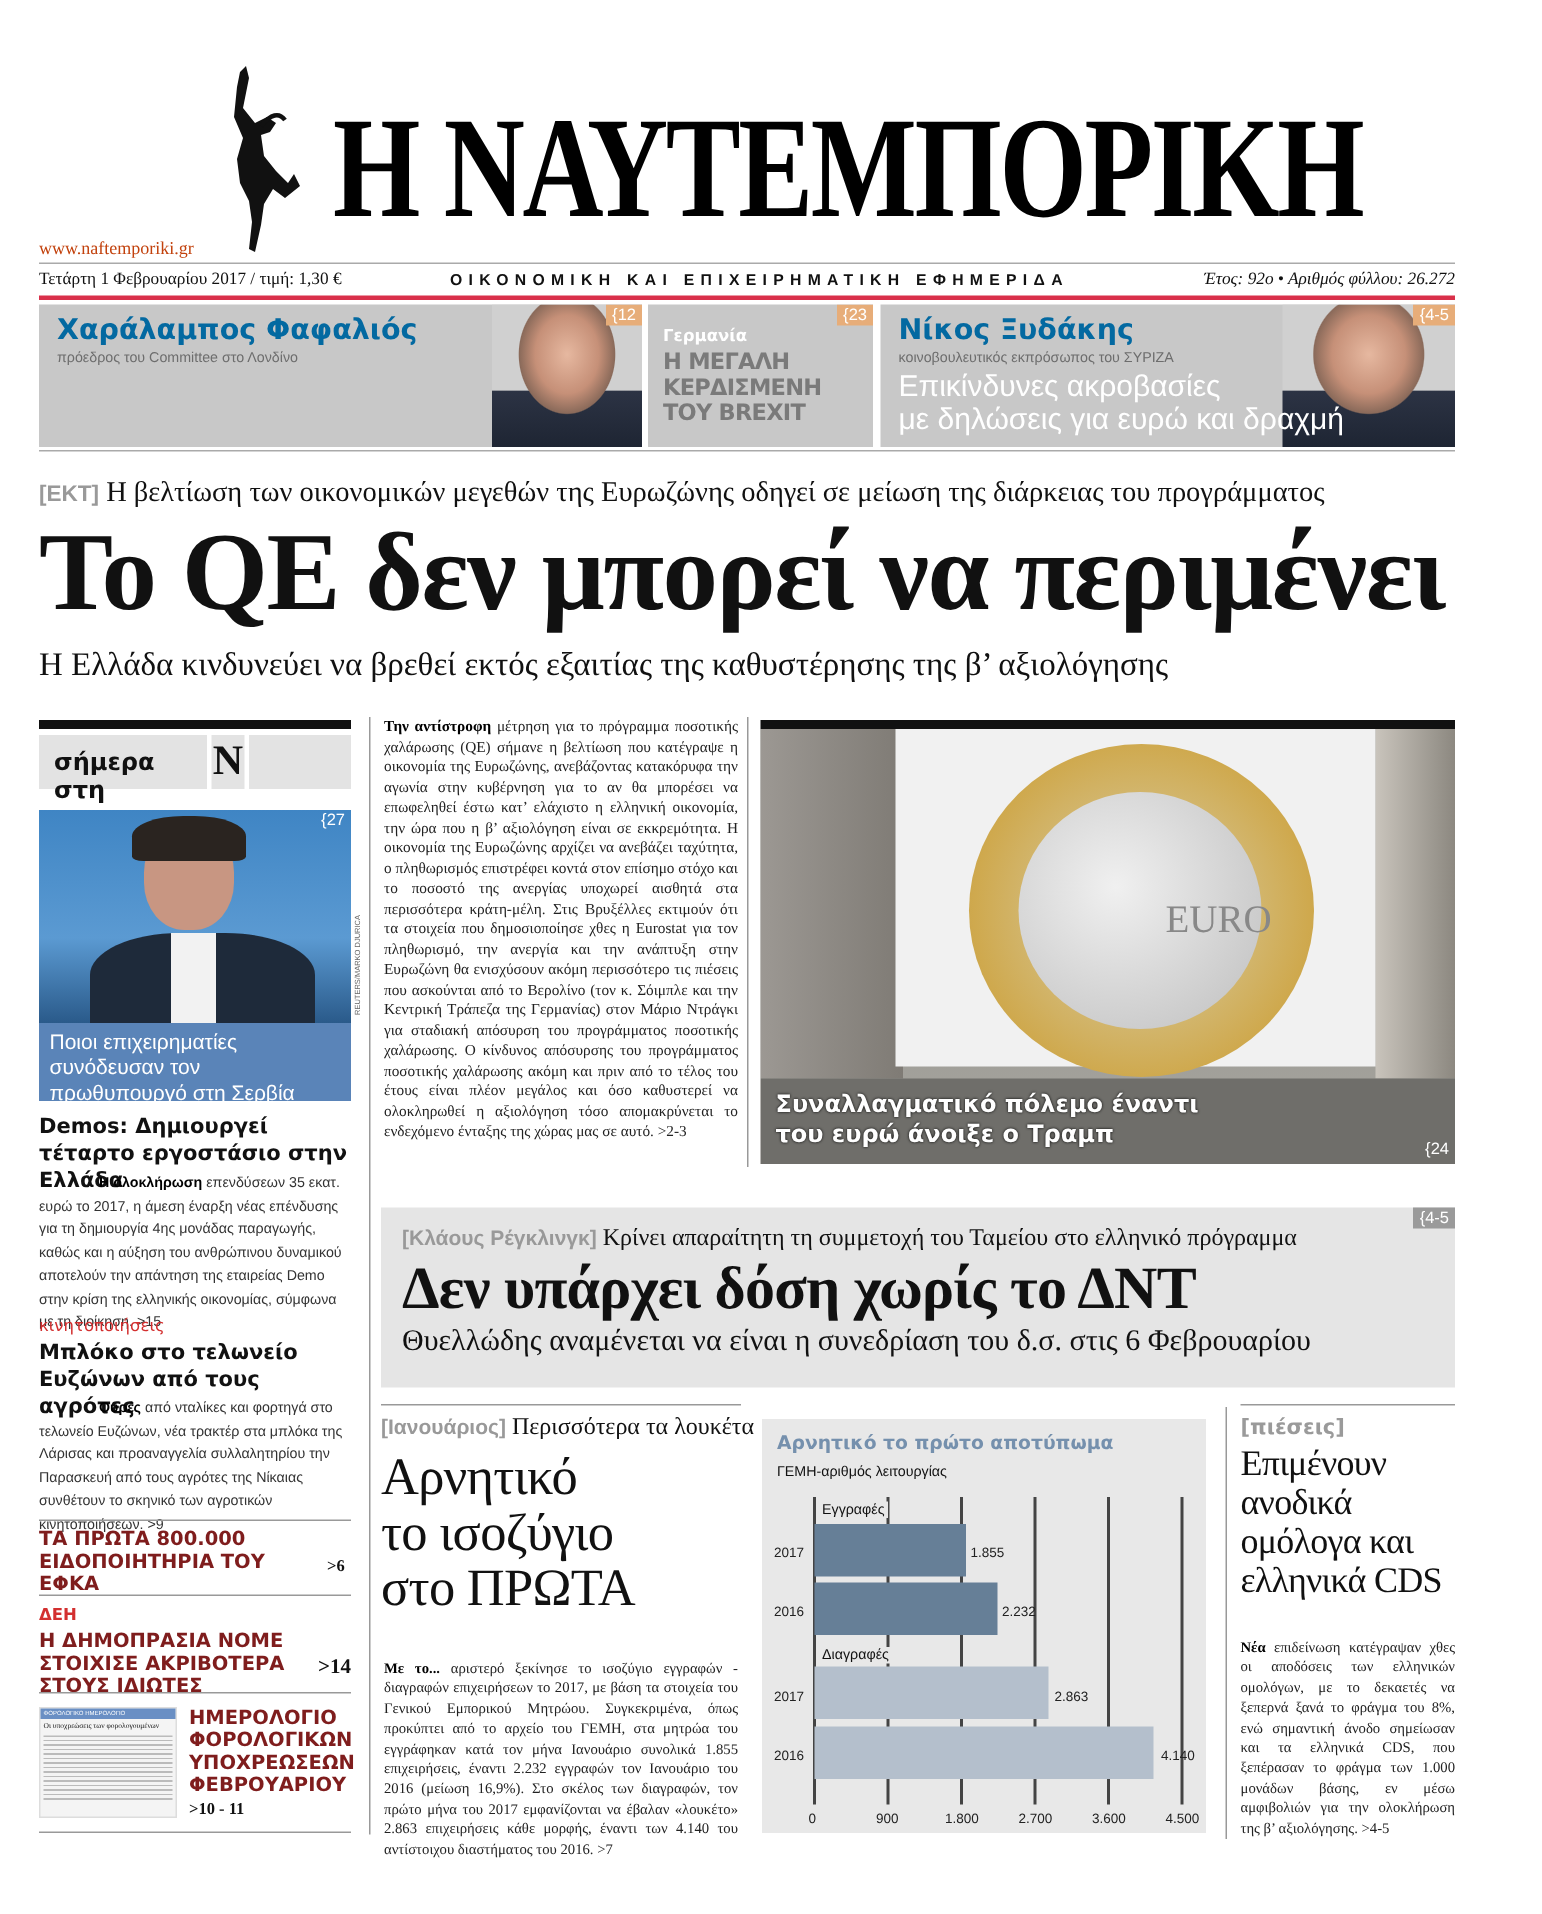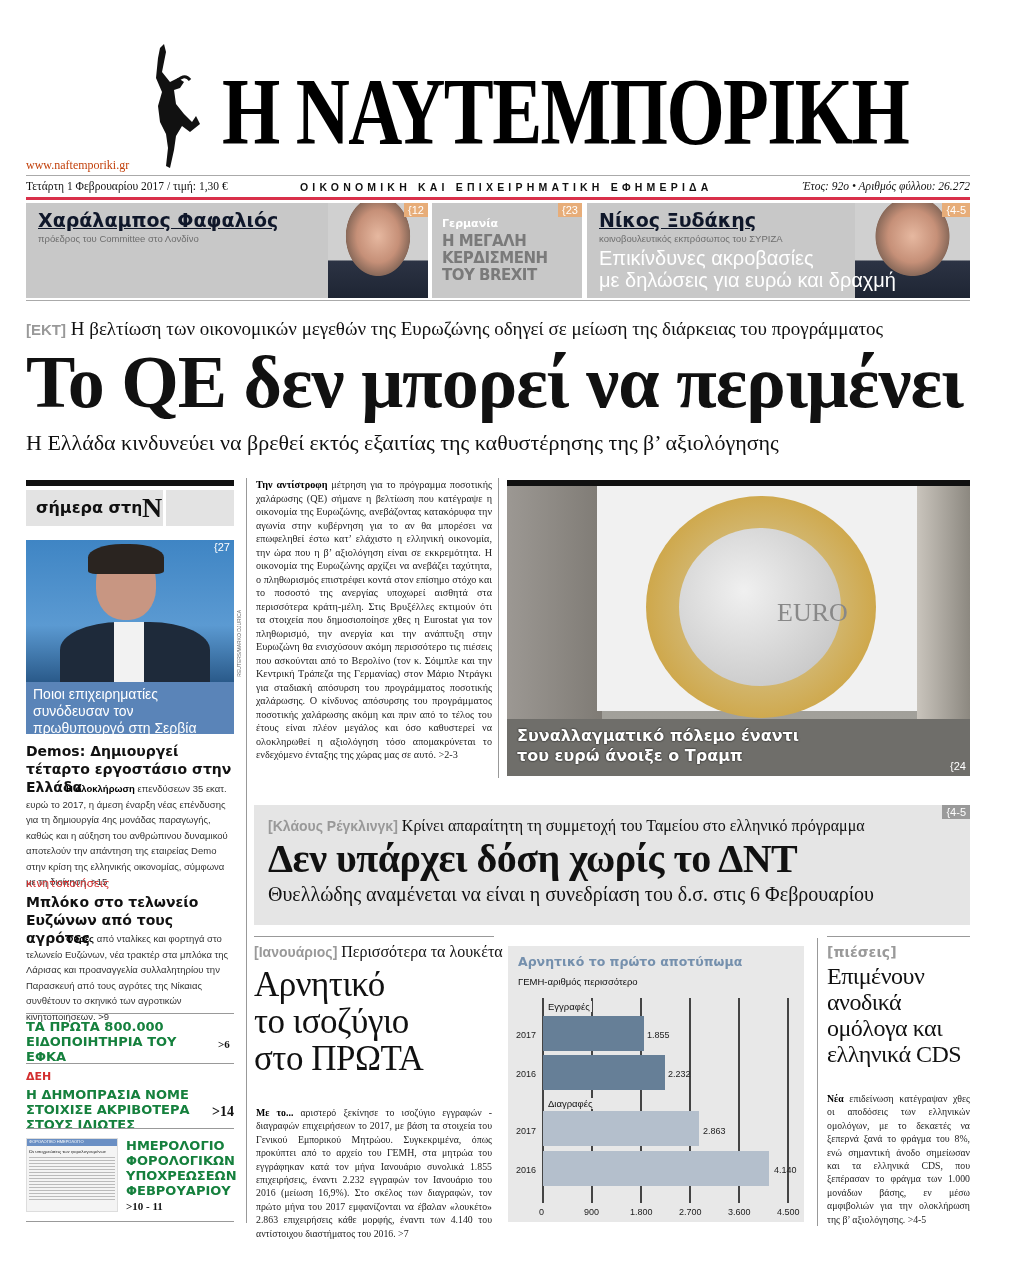--- a/index.html
+++ b/index.html
@@ -9,41 +9,41 @@
   .masthead-title { left: 222px; top: 64px; font-family: "Liberation Serif", serif; font-weight: bold; font-size: 96px; letter-spacing: -2px; transform: scaleX(0.78); transform-origin: left top; line-height: 1; color: #000; white-space: nowrap; }
   .hermes { left: 140px; top: 42px; width: 70px; height: 130px; }
   .site-url { left: 26px; top: 158px; font-size: 12px; color: #c2410c; font-family: "Liberation Serif", serif; }
   .rule-grey { left: 26px; width: 944px; height: 1px; background: #aaa; }
   .rule-red { left: 26px; width: 944px; height: 3px; background: #d9304a; }
   .dateline { left: 26px; top: 180px; font-size: 11.5px; font-family: "Liberation Serif", serif; }
   .tagline { left: 300px; top: 181px; font-size: 10.5px; font-weight: bold; letter-spacing: 4.2px; font-family: "Liberation Sans", sans-serif; text-align: right; }
   .issue { right: 58px; top: 180px; font-size: 11.5px; font-family: "Liberation Serif", serif; font-style: italic; }
   
   .teaser { top: 203px; height: 95px; background: #c8c8c8; overflow: hidden; }
-  .teaser .name { font-family: "DejaVu Sans", sans-serif; font-weight: bold; font-size: 19px; color: #0f172a; text-decoration: underline; }
+  .teaser .name { font-family: "DejaVu Sans", sans-serif; font-weight: bold; font-size: 19px; color: #0369a1; }
   .teaser .role { font-family: "Liberation Sans", sans-serif; font-size: 9.5px; color: #6d6d6d; }
   .teaser .quote { font-family: "Liberation Sans", sans-serif; font-size: 20px; color: #fff; line-height: 22px; }
   .pagetag { background: #e7ad79; color: #fff; font-family: "Liberation Sans", sans-serif; font-size: 11px; padding: 1px 4px; }
   .portrait { background: radial-gradient(ellipse at 50% 35%, #e6b8a0 0%, #c69078 30%, #8a6a5a 45%, transparent 46%), linear-gradient(180deg, #d0d0d0 0%, #d0d0d0 60%, #2c3344 61%, #1e2533 100%); }
   
   .kicker-main { left: 26px; top: 318px; font-family: "Liberation Serif", serif; font-size: 19px; white-space: nowrap; }
   .kicker-tag { color: #999; font-family: "Liberation Sans", sans-serif; font-weight: bold; font-size: 15px; }
   .hl-main { left: 26px; top: 345px; font-family: "Liberation Serif", serif; font-weight: bold; font-size: 74px; letter-spacing: -1px; white-space: nowrap; line-height: 1; }
   .sub-main { left: 26px; top: 430px; font-family: "Liberation Serif", serif; font-size: 22px; white-space: nowrap; }
   
   .left-col { left: 26px; width: 208px; }
   .black-bar { height: 6px; background: #111; }
   .today-box { background: #e3e3e3; font-family: "DejaVu Sans", sans-serif; font-weight: bold; font-size: 16px; }
   .photo-blue { background: linear-gradient(180deg, #3f85c4 0%, #5b9ad2 60%, #2a5a8a 100%); overflow: hidden; }
   .caption-blue { background: #5a84b8; color: #fff; font-family: "Liberation Sans", sans-serif; font-size: 14px; line-height: 17px; padding: 4px 7px; }
   .side-hl { font-family: "DejaVu Sans", sans-serif; font-weight: bold; font-size: 14px; line-height: 18px; }
   .side-body { font-family: "Liberation Sans", sans-serif; font-size: 9.5px; line-height: 15.5px; color: #333; }
   .side-body b { color: #000; padding-left: 40px; }
   .red-label { color: #d32f2f; font-family: "DejaVu Sans", sans-serif; font-size: 11px; }
-  .grey-caps { font-family: "DejaVu Sans", sans-serif; font-weight: bold; font-size: 13px; color: #15803d; line-height: 15px; }
+  .grey-caps { font-family: "DejaVu Sans", sans-serif; font-weight: bold; font-size: 13px; color: #7f1d1d; line-height: 15px; }
   .hr { height: 1px; background: #999; }
   .vr { width: 1px; background: #999; }
   
   .body-serif { font-family: "Liberation Serif", serif; font-size: 10.2px; line-height: 13.5px; text-align: justify; color: #222; }
   .body-serif b { color: #000; }
   
   .euro-photo { left: 507px; top: 486px; width: 463px; height: 290px; background: linear-gradient(180deg,#8a8a84 0%,#a8a6a0 100%); overflow: hidden; }
   .euro-photo .wall { left: 90px; top: 0; width: 320px; height: 225px; background: #f1f1f1; }
   .euro-photo .coin-outer { left: 139px; top: 10px; width: 230px; height: 222px; border-radius: 50%; background: radial-gradient(circle, #d9d2b2 0%, #cfa94e 70%, #b8923e 100%); }
   .euro-photo .coin-inner { left: 172px; top: 42px; width: 162px; height: 158px; border-radius: 50%; background: radial-gradient(circle at 40% 40%, #f0f0f0 0%, #c8c8c8 80%, #b0b0b0 100%); }
@@ -140,21 +140,21 @@
   <div class="abs ground"></div>
   <div class="abs euro-caption">
     <div>Συναλλαγματικό πόλεμο έναντι</div>
       <div>του ευρώ άνοιξε ο Τραμπ</div>
   </div>
   <div class="abs euro-tag">{24</div>
 </div>
 
 <div class="abs left-col black-bar" style="top:480px"></div>
 <div class="abs" style="left:26px;top:490px;width:112px;height:36px">
-  <div class="today-box" style="position:absolute;left:0;top:0;width:132px;height:36px;padding:8px 0 0 10px">σήμερα στη</div>
+  <div class="today-box" style="position:absolute;left:0;top:0;width:112px;height:36px;padding:8px 0 0 10px">σήμερα στη</div>
 </div>
 <div class="abs today-box" style="left:141px;top:490px;width:22px;height:36px;font-family:'Liberation Serif',serif;font-size:28px;text-align:center;line-height:36px">N</div>
 <div class="abs today-box" style="left:166px;top:490px;width:68px;height:36px"></div>
 
 <div class="abs photo-blue" style="left:26px;top:540px;width:208px;height:142px">
   <div class="abs" style="left:70px;top:10px;width:60px;height:70px;border-radius:45%;background:#c89682"></div>
   <div class="abs" style="left:62px;top:4px;width:76px;height:30px;border-radius:45% 45% 10% 10%;background:#2a2420"></div>
   <div class="abs" style="left:34px;top:82px;width:150px;height:70px;border-radius:40% 40% 0 0;background:#1e2a3a"></div>
   <div class="abs" style="left:88px;top:82px;width:30px;height:60px;background:#f2f2f2"></div>
   <div class="abs pagetag" style="right:0;top:0;background:transparent">{27</div>
@@ -213,21 +213,21 @@
   <div>Αρνητικό</div>
     <div>το ισοζύγιο</div>
     <div>στο ΠΡΩΤΑ</div>
 </div>
 <div class="abs body-serif" style="left:256px;top:1106px;width:236px;font-size:9.8px;line-height:13.4px">
   <b>Με το...</b><span> αριστερό ξεκίνησε το ισοζύγιο εγγραφών - διαγραφών επιχειρήσεων το 2017, με βάση τα στοιχεία του Γενικού Εμπορικού Μητρώου. Συγκεκριμένα, όπως προκύπτει από το αρχείο του ΓΕΜΗ, στα μητρώα του εγγράφηκαν κατά τον μήνα Ιανουάριο συνολικά 1.855 επιχειρήσεις, έναντι 2.232 εγγραφών τον Ιανουάριο του 2016 (μείωση 16,9%). Στο σκέλος των διαγραφών, τον πρώτο μήνα του 2017 εμφανίζονται να έβαλαν «λουκέτο» 2.863 επιχειρήσεις κάθε μορφής, έναντι των 4.140 του αντίστοιχου διαστήματος του 2016. &gt;7</span>
 </div>
 
 <div class="abs chart">
   <div class="abs ctitle">Αρνητικό το πρώτο αποτύπωμα</div>
-  <div class="abs csub">ΓΕΜΗ-αριθμός περισσότερο</div>
+  <div class="abs csub">ΓΕΜΗ-αριθμός λειτουργίας</div>
 
   <div class="abs grid" style="left:34px;top:52px;height:205px"></div>
   <div class="abs grid" style="left:83px;top:52px;height:205px"></div>
   <div class="abs grid" style="left:132px;top:52px;height:205px"></div>
   <div class="abs grid" style="left:181px;top:52px;height:205px"></div>
   <div class="abs grid" style="left:230px;top:52px;height:205px"></div>
   <div class="abs grid" style="left:279px;top:52px;height:205px"></div>
 
   <div class="abs grp" style="left:38px;top:55px;background:#e8e8e8;padding:0 2px">Εγγραφές</div>
   <div class="abs clab" style="left:8px;top:84px">2017</div>

